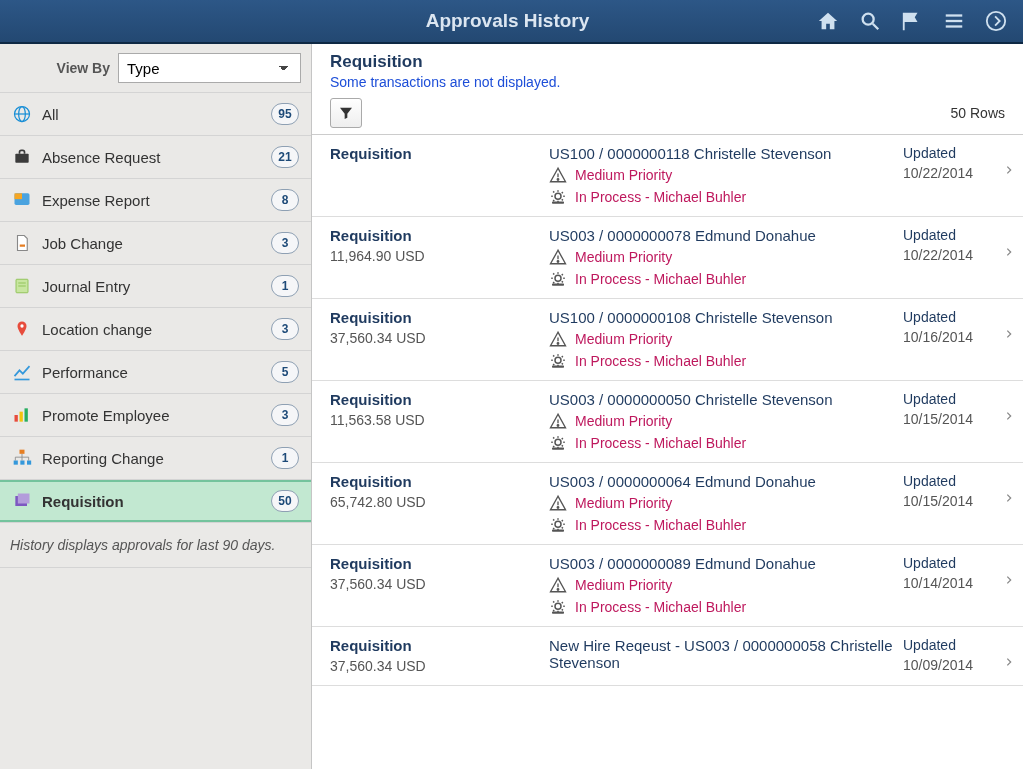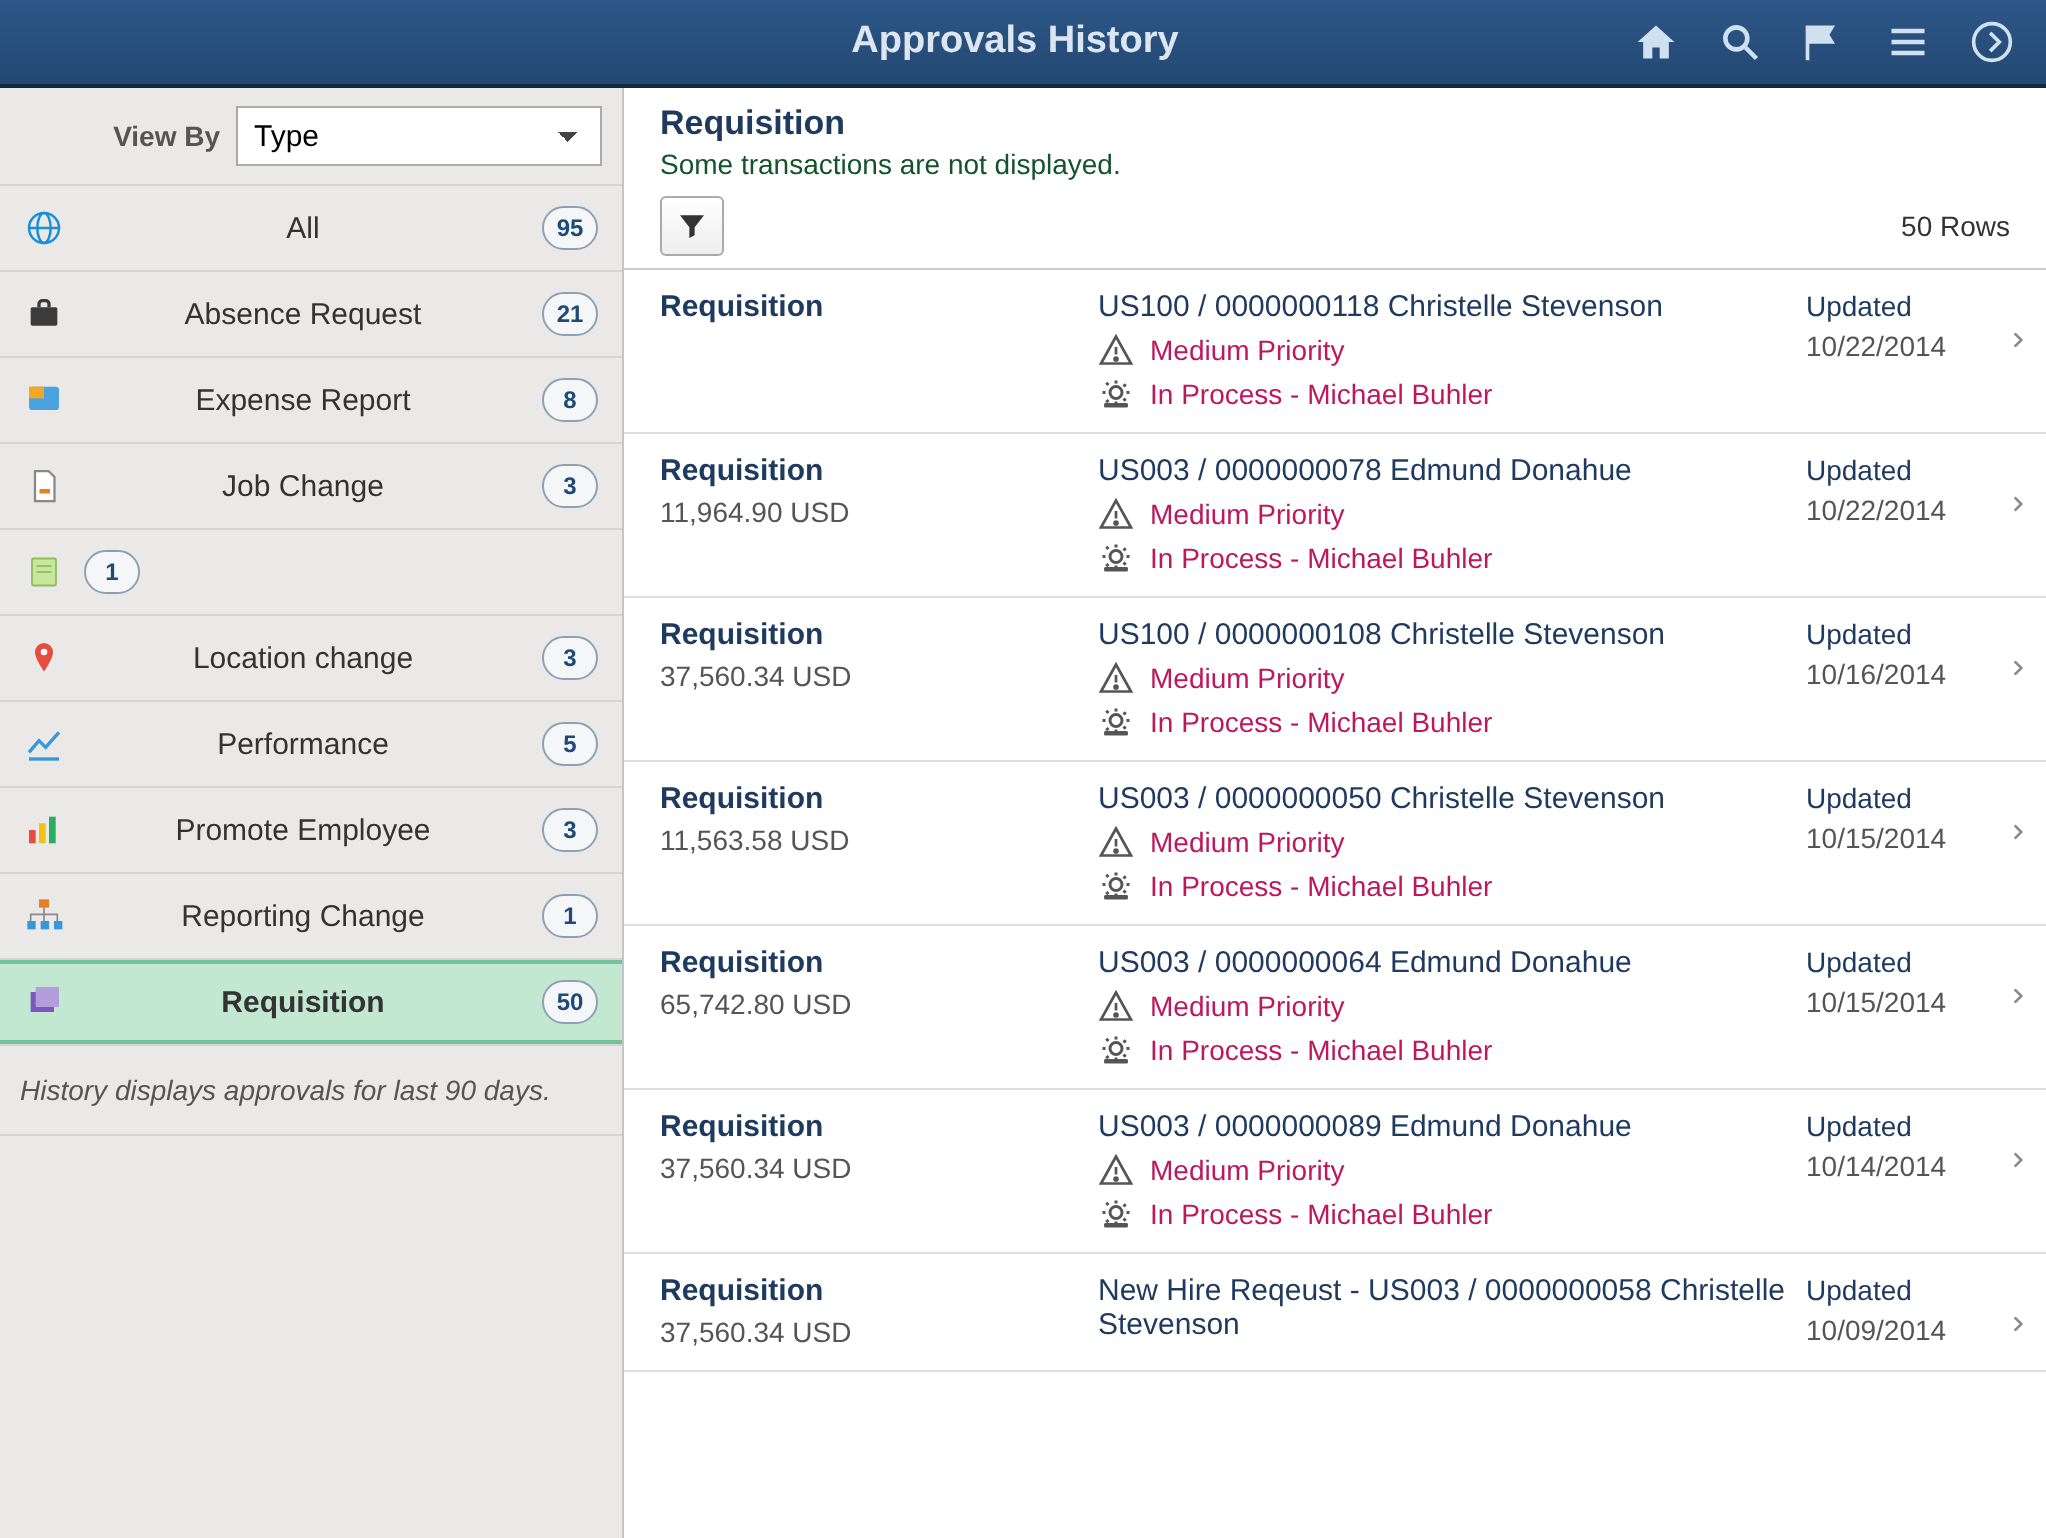--- a/index.html
+++ b/index.html
@@ -96,21 +96,20 @@
       height: 20px;
       flex-shrink: 0;
       display: inline-flex;
       align-items: center;
       justify-content: center;
     }
     .sidebar-item .side-label {
       flex: 1;
       font-size: 15px;
       color: #333;
-      text-align: center;
     }
     .sidebar-item.selected .side-label { font-weight: bold; }
     .count-badge {
       min-width: 28px;
       height: 22px;
       border: 1px solid #8ea0b3;
       border-radius: 11px;
       background: #f5f6f8;
       display: inline-flex;
       align-items: center;
@@ -137,21 +136,21 @@
     .content-header {
       padding: 8px 18px 4px 18px;
     }
     .content-header h2 {
       font-size: 17px;
       color: #1f3a5f;
       margin-bottom: 2px;
     }
     .content-header .subtitle {
       font-size: 14px;
-      color: #14532d;
+      color: #1d4ed8;
     }
     .toolbar-row {
       display: flex;
       align-items: center;
       justify-content: space-between;
       padding: 4px 18px 6px 18px;
       border-bottom: 1px solid #ccc;
     }
     .filter-btn {
       width: 32px;
@@ -307,20 +306,21 @@
           <span class="count-badge">3</span>
         </div>
         <div class="sidebar-item">
           <span class="side-ico">
             <svg viewBox="0 0 24 24" width="18" height="20" fill="#c8e6a0" stroke="#8cc152" stroke-width="1.2">
               <rect x="4" y="3" width="16" height="18" rx="1"></rect>
               <line x1="7" y1="8" x2="17" y2="8"></line>
               <line x1="7" y1="12" x2="17" y2="12"></line>
             </svg>
           </span>
+          <span class="side-label">Journal Entry</span>
           <span class="count-badge">1</span>
         </div>
         <div class="sidebar-item">
           <span class="side-ico">
             <svg viewBox="0 0 24 24" width="18" height="20" fill="#e74c3c">
               <path d="M12 2a6 6 0 0 0-6 6c0 4.5 6 13 6 13s6-8.5 6-13a6 6 0 0 0-6-6z"></path>
               <circle cx="12" cy="8" r="2.2" fill="#fff"></circle>
             </svg>
           </span>
           <span class="side-label">Location change</span>

